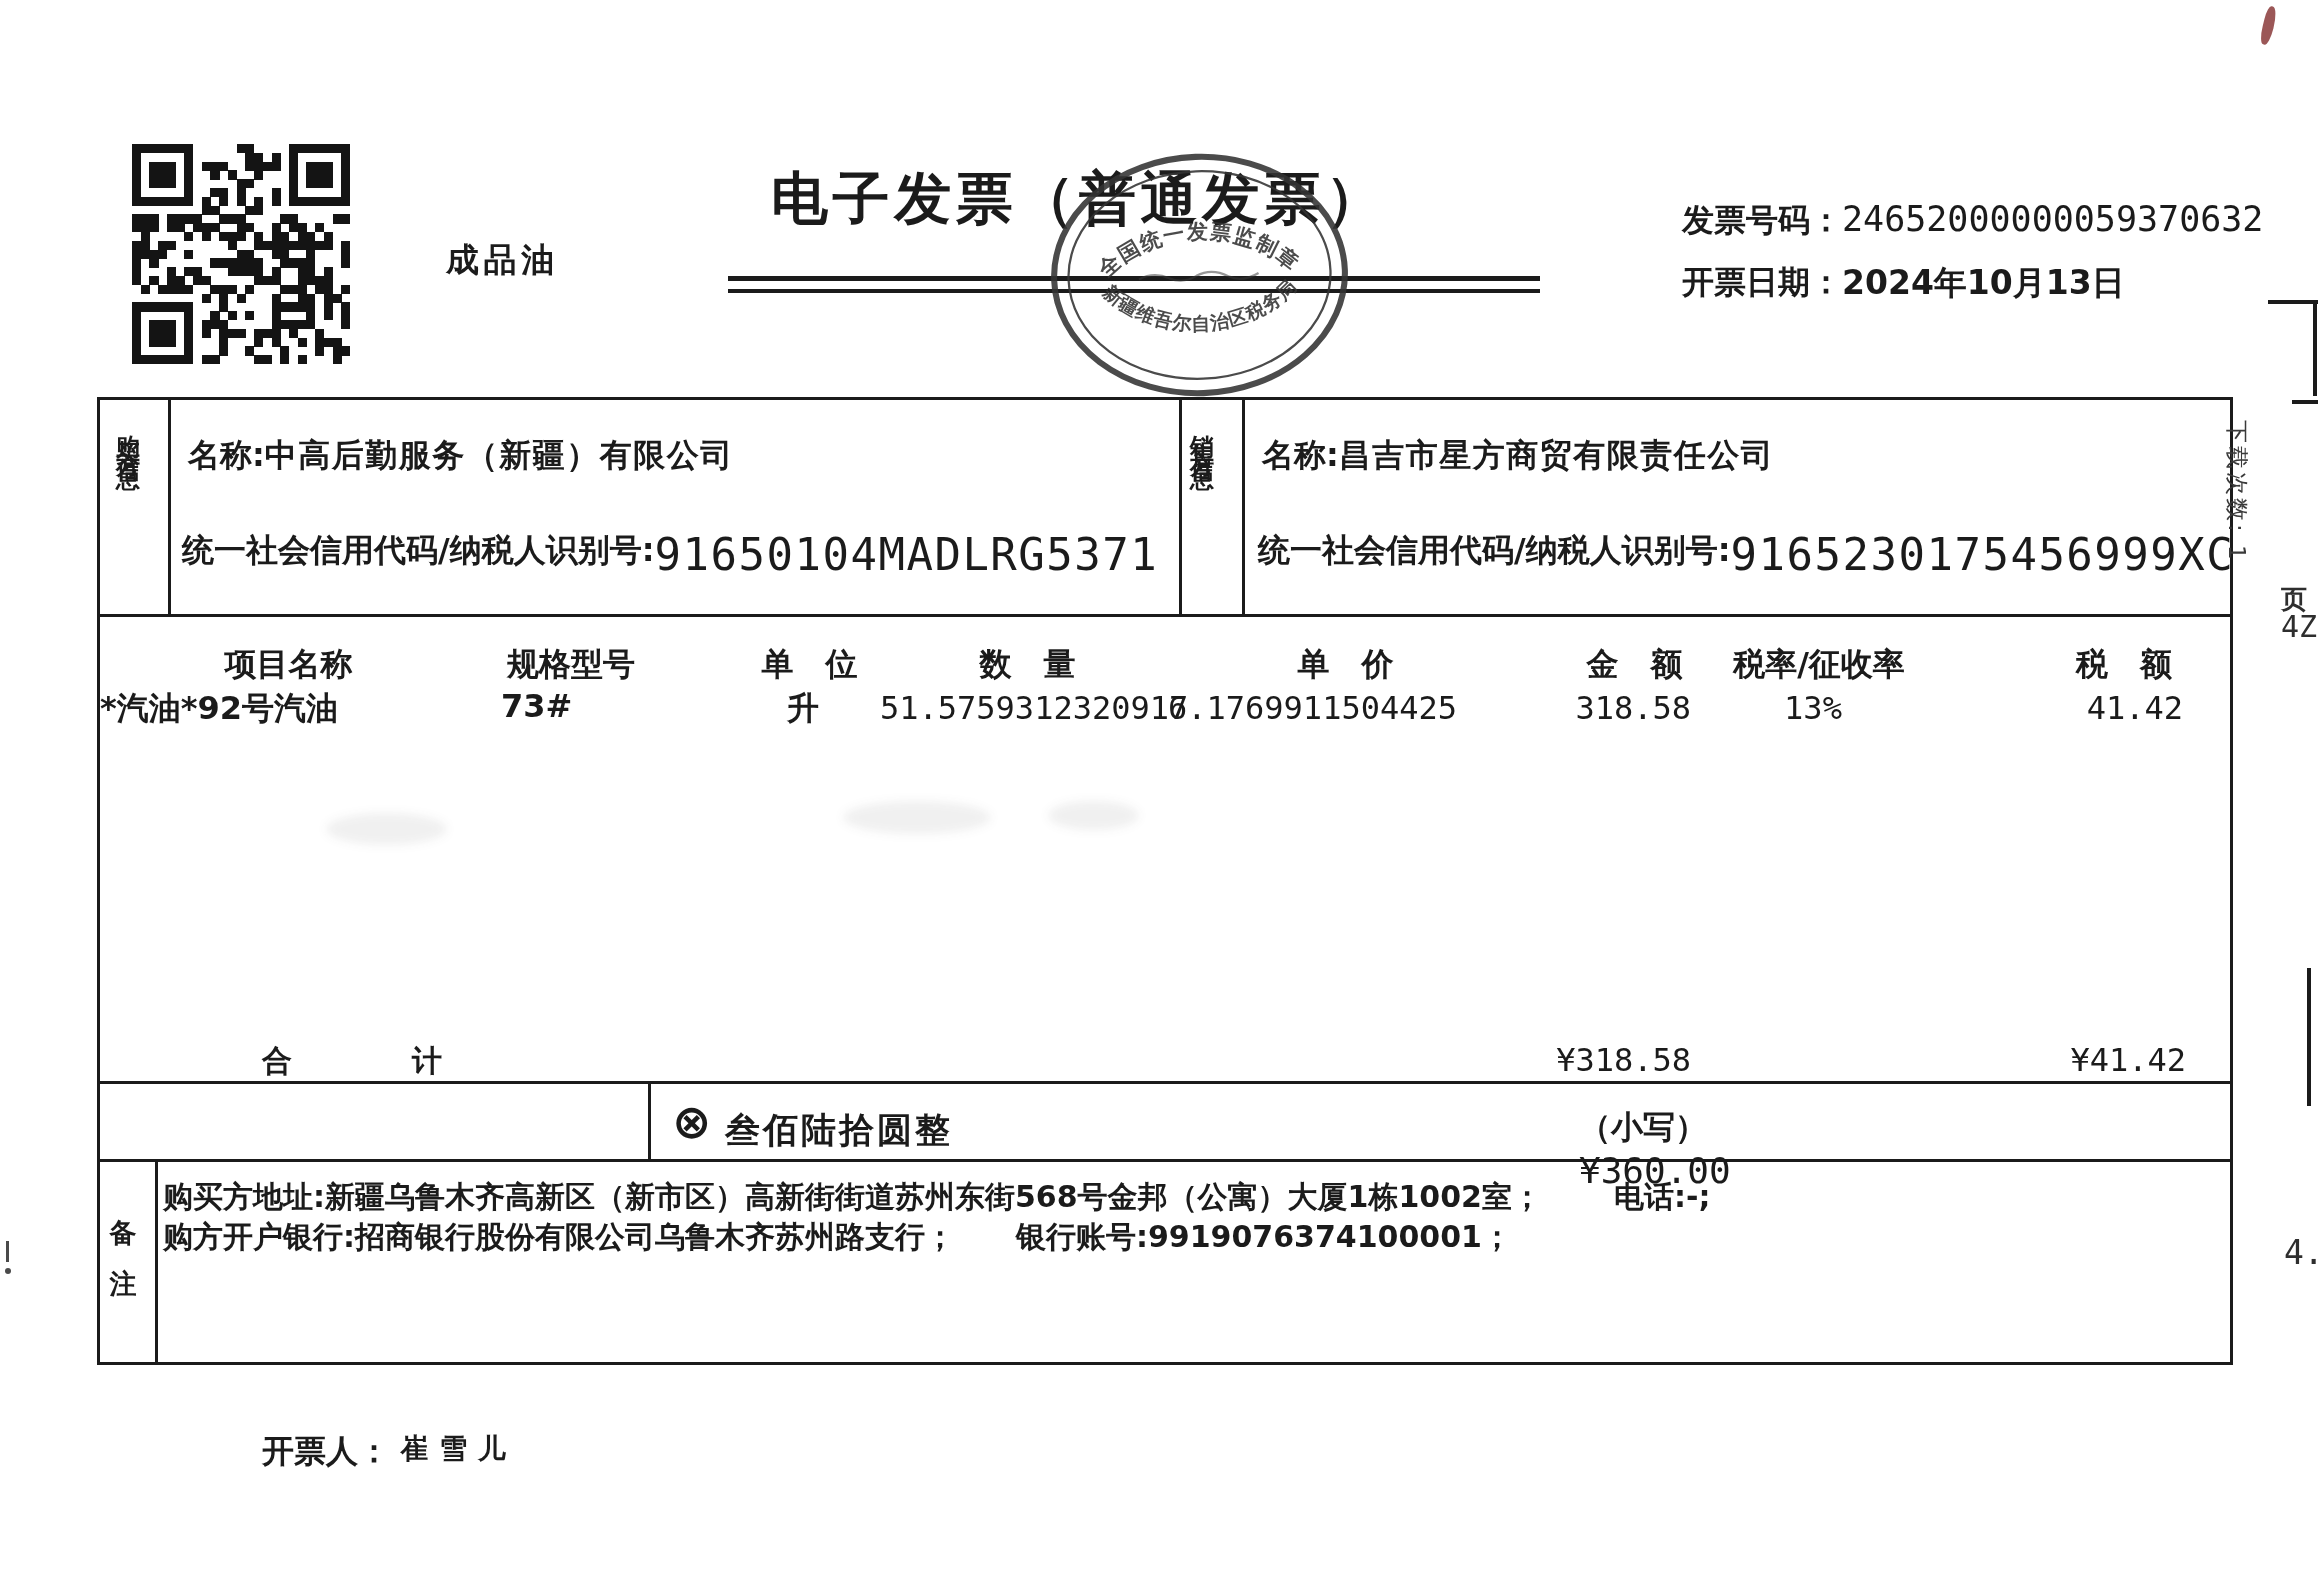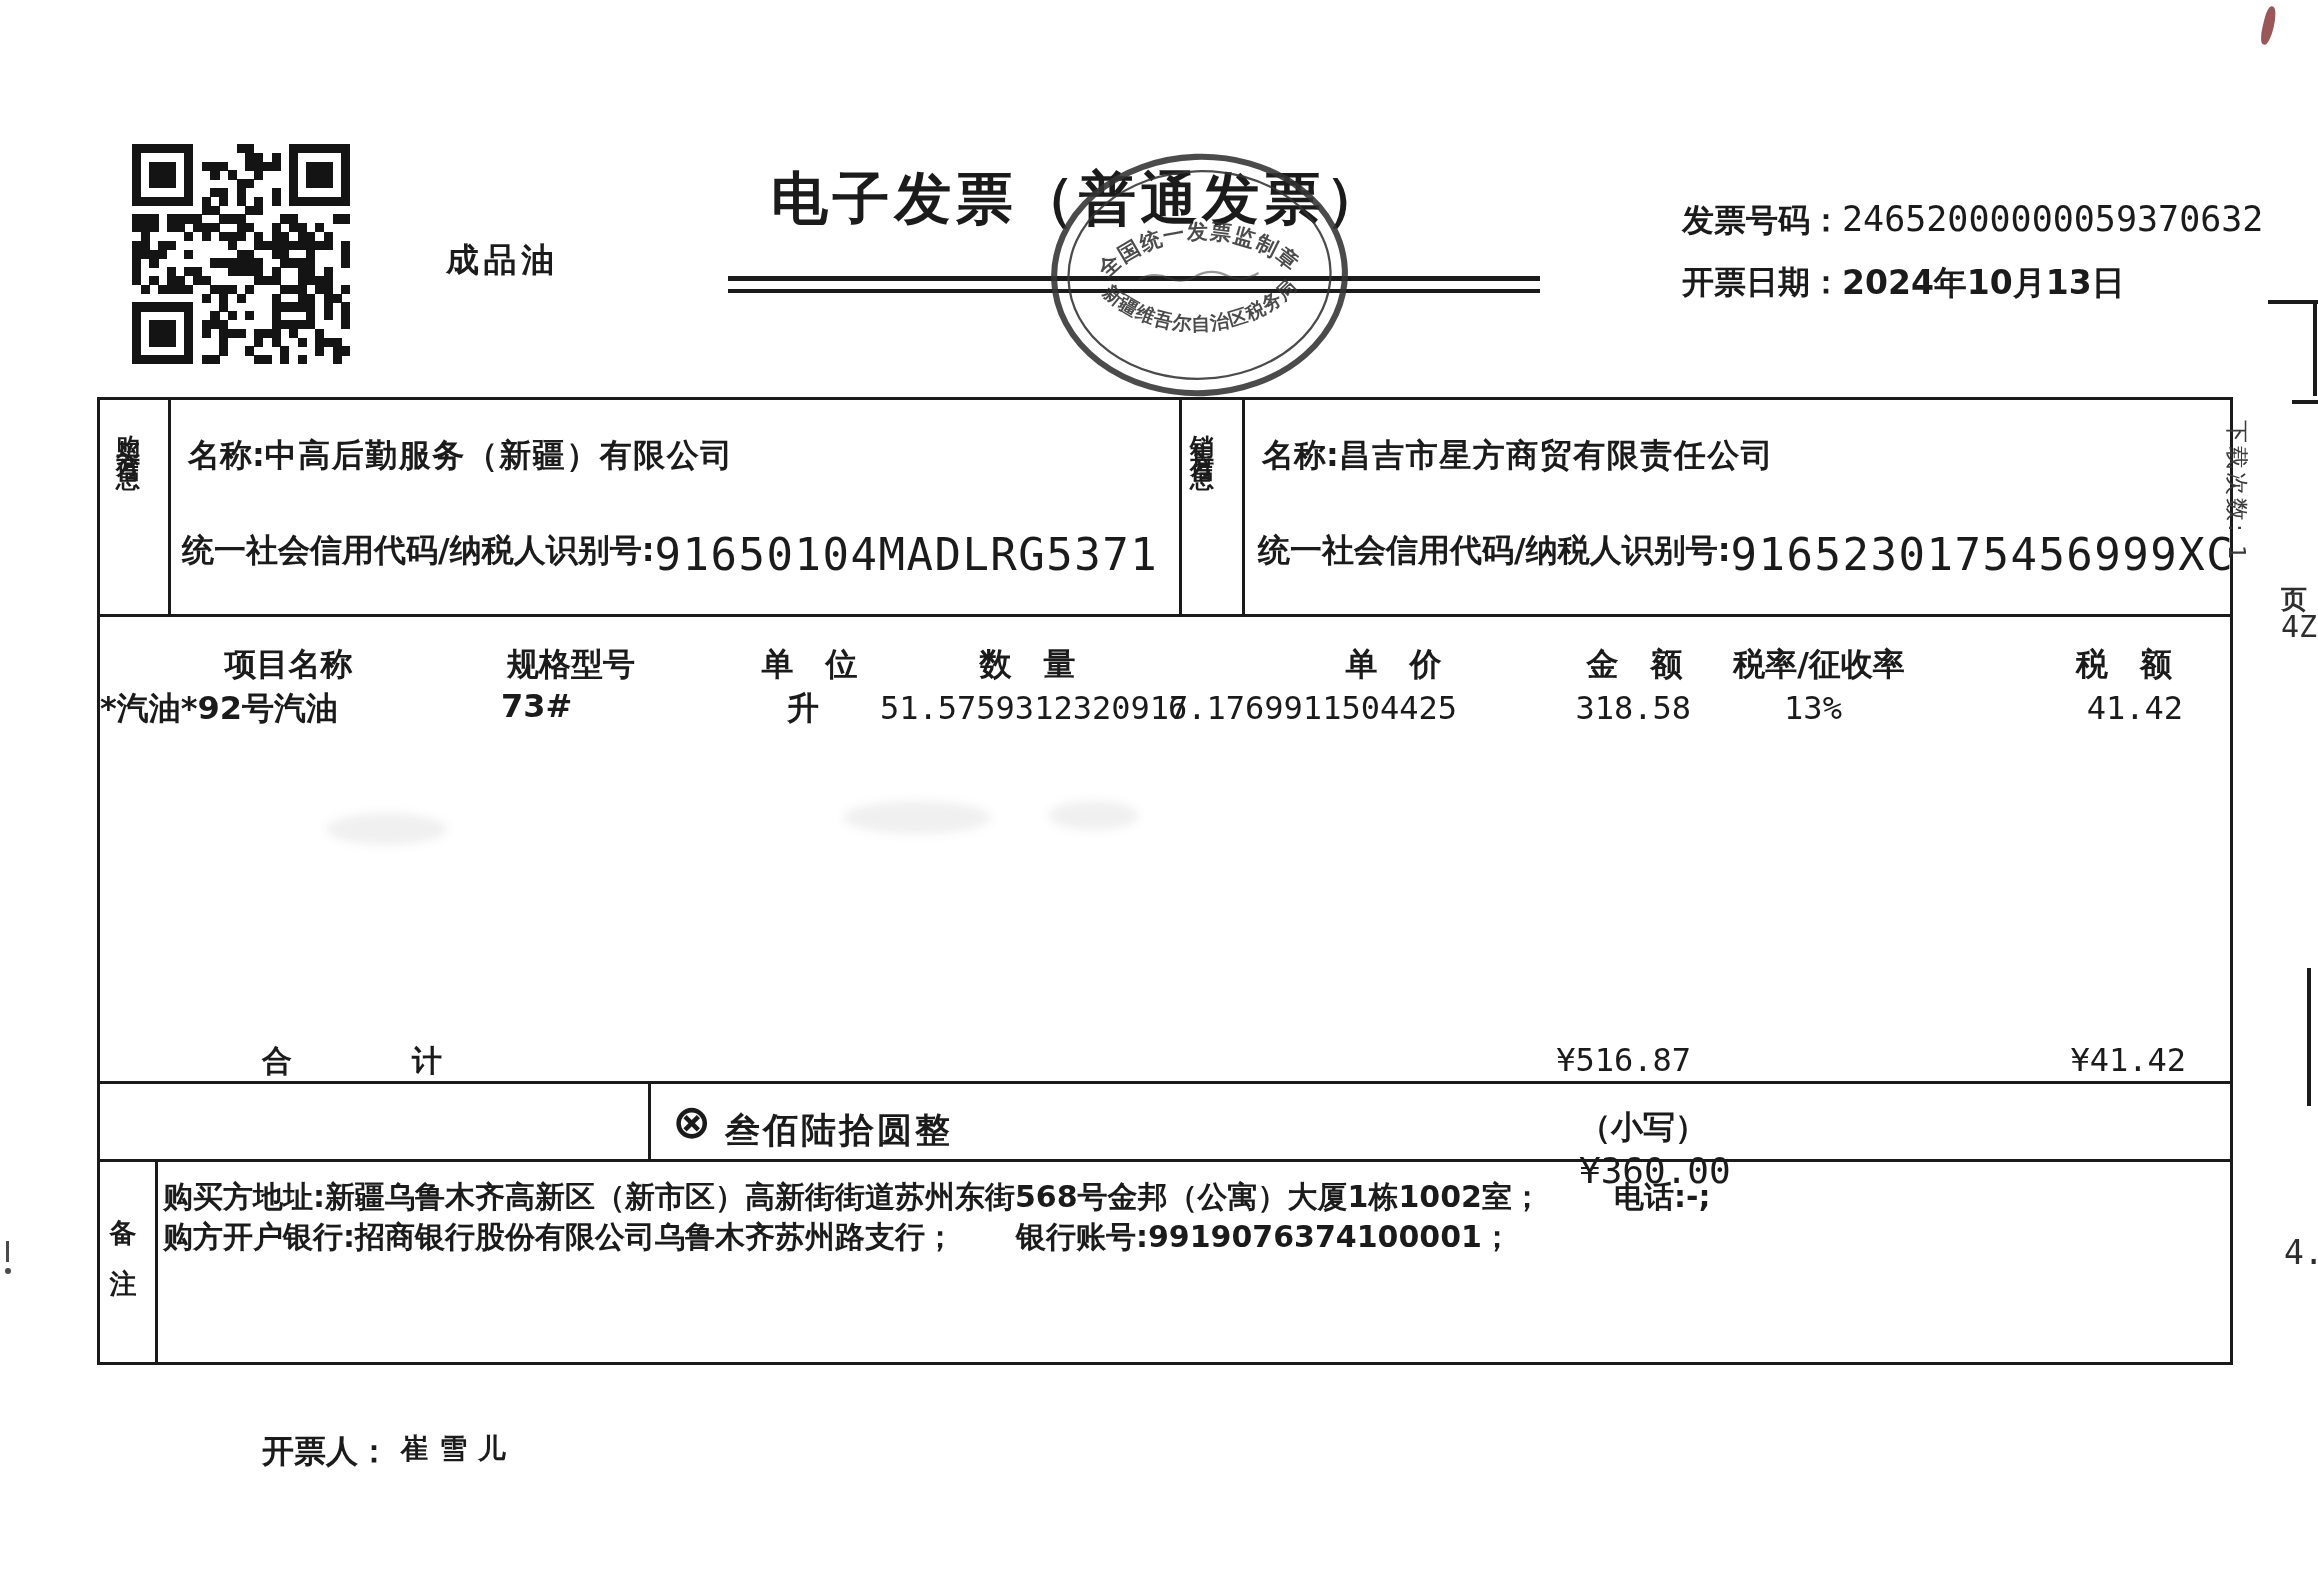--- a/index.html
+++ b/index.html
@@ -402,40 +402,40 @@
   </div>
   <div class="abs baseline" style="left:1258px;top:529px;">
     <span class="lbl">统一社会信用代码/纳税人识别号:</span>
     <span class="taxid">9165230175456999XC</span>
   </div>
 
   <div class="abs hdr center" style="left:137px;top:643px;width:303px;">项目名称</div>
   <div class="abs hdr center" style="left:425px;top:643px;width:292px;">规格型号</div>
   <div class="abs hdr center" style="left:713px;top:643px;width:193px;">单　位</div>
   <div class="abs hdr center" style="left:910px;top:643px;width:235px;">数　量</div>
-  <div class="abs hdr center" style="left:1276px;top:643px;width:235px;">单　价</div>
+  <div class="abs hdr center" style="left:1228px;top:643px;width:235px;">单　价</div>
   <div class="abs hdr center" style="left:1517px;top:643px;width:235px;">金　额</div>
   <div class="abs hdr center" style="left:1707px;top:643px;width:224px;">税率/征收率</div>
   <div class="abs hdr center" style="left:2010px;top:643px;width:228px;">税　额</div>
 
   <div class="abs cell" style="left:100px;top:687px;font-weight:600;">*汽油*92号汽油</div>
   <div class="abs cell" style="left:501px;top:687px;font-weight:600;">73#</div>
   <div class="abs cell" style="left:787px;top:687px;font-weight:600;">升</div>
   <div class="abs cell mono right" style="left:880px;top:689px;width:279px;">51.5759312320917</div>
   <div class="abs cell mono right" style="left:1168px;top:689px;width:250px;">6.1769911504425</div>
   <div class="abs cell mono right" style="left:1441px;top:689px;width:250px;">318.58</div>
   <div class="abs cell mono center" style="left:1707px;top:689px;width:212px;">13%</div>
   <div class="abs cell mono right" style="left:1942px;top:689px;width:241px;">41.42</div>
 
   <div class="smudge" style="left:326px;top:813px;width:121px;height:32px;"></div>
   <div class="smudge" style="left:843px;top:801px;width:148px;height:33px;"></div>
   <div class="smudge" style="left:1048px;top:801px;width:91px;height:29px;"></div>
 
   <div class="abs" style="left:262px;top:1041px;font-size:30px;font-weight:600;white-space:nowrap;">合　　　　计</div>
-  <div class="abs cell mono right" style="left:1441px;top:1041px;width:250px;">¥516.87</div>
+  <div class="abs cell mono right" style="left:1441px;top:1041px;width:250px;">¥318.58</div>
   <div class="abs cell mono right" style="left:1942px;top:1041px;width:244px;">¥41.42</div>
 
   <div class="hline" style="left:97px;top:1081px;width:2136px;"></div>
 
   <div class="vline" style="left:648px;top:1081px;height:81px;"></div>
   <div class="abs" style="left:672px;top:1098px;font-size:47px;line-height:47px;font-weight:600;">⊗</div>
   <div class="abs" style="left:725px;top:1107px;font-size:35px;font-weight:600;letter-spacing:3px;white-space:nowrap;">叁佰陆拾圆整</div>
   <div class="abs baseline" style="left:1579px;top:1106px;flex-direction:column;">
     <span style="font-size:32px;font-weight:600;">（小写）</span>
     <span class="mono" style="font-size:36px;">¥360.00</span>

